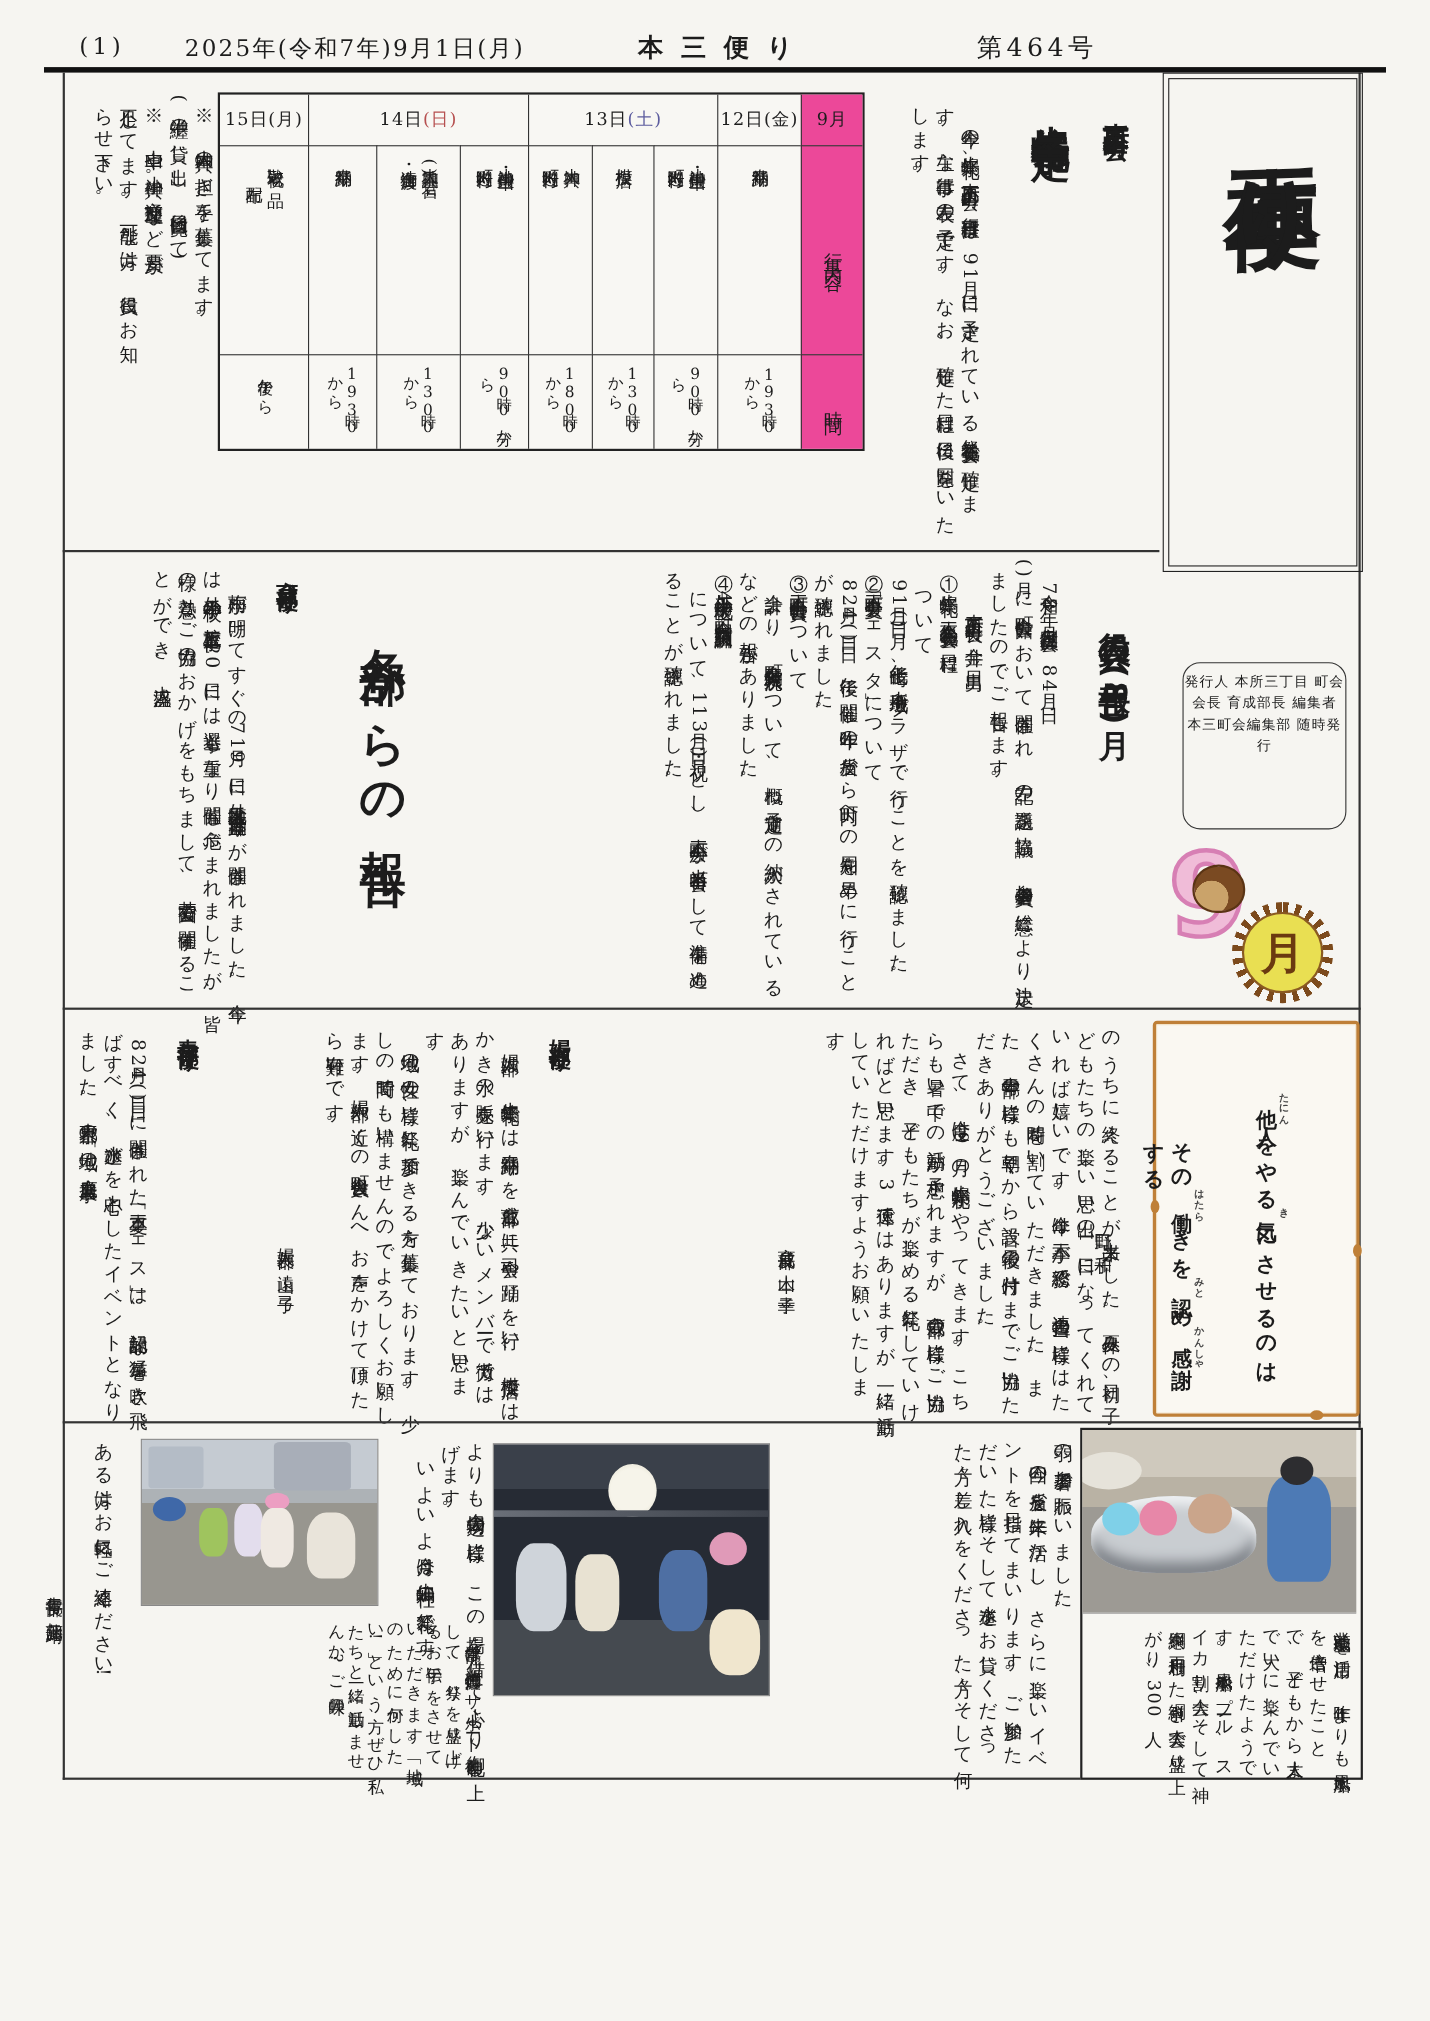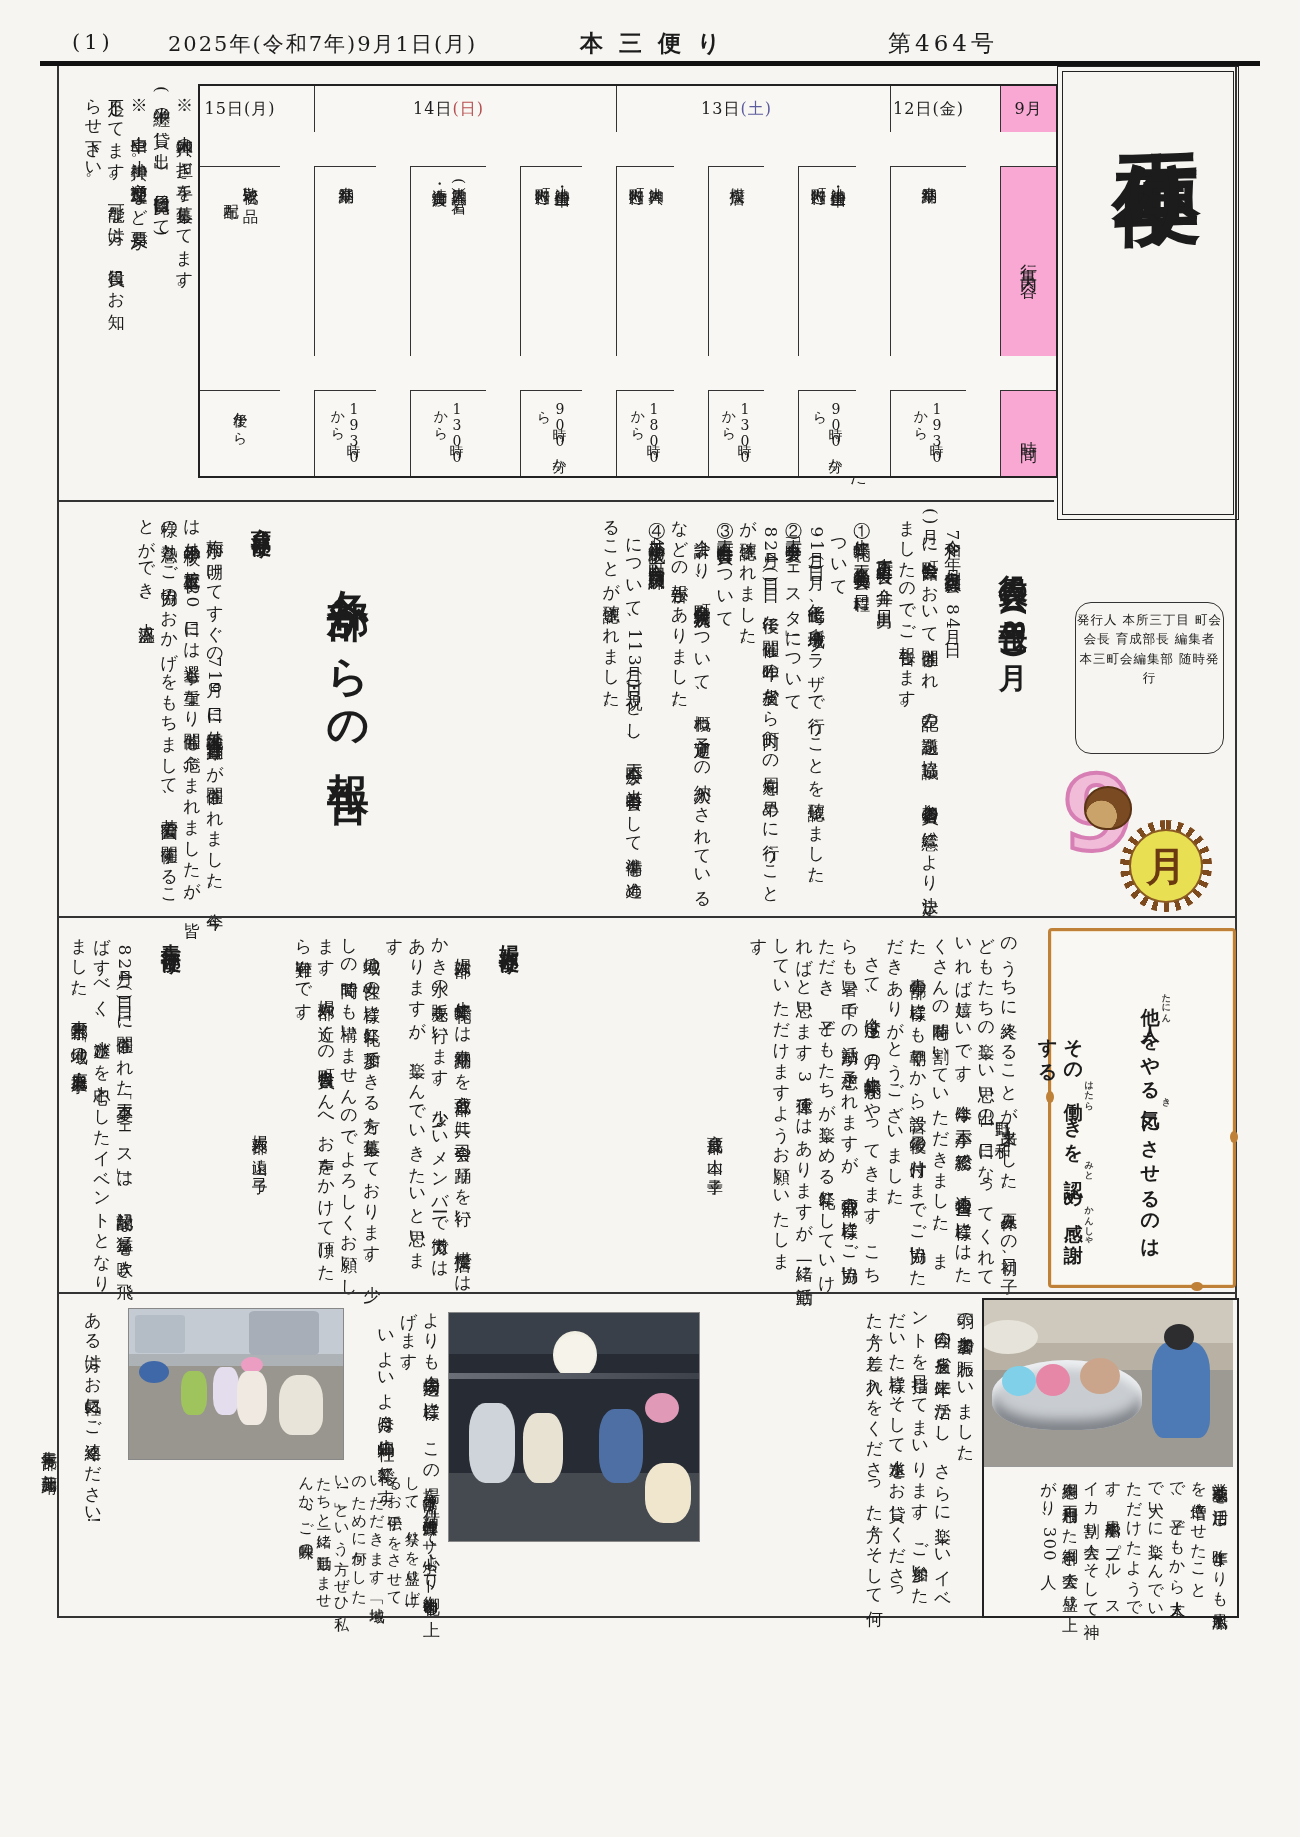--- a/index.html
+++ b/index.html
@@ -22,21 +22,21 @@
           transform:skewY(-2deg);}
   
   .sched{display:grid;border:2px solid #222;background:#f8f7f3;
          grid-template-columns:80px 62px 76px 62px 58px 56px 58px 76px 56px;
          grid-template-rows:46px 190px 86px;}
   .sched>div{border-left:1px solid #333;border-top:1px solid #333;
              display:flex;align-items:flex-start;justify-content:center;overflow:hidden;}
   .sched>div.first{border-left:none;}
   .sched>div.toprow{border-top:none;align-items:center;}
   .datecell{font-size:16px;letter-spacing:1px;}
-  .monthcol{background:#f9a8d4;}
+  .monthcol{background:#ec4899;}
   .evt{font-size:15.5px;padding-top:8px;line-height:1.25;letter-spacing:1px;}
   .tme{font-size:14px;padding-top:10px;line-height:1.1;}
   .lblcell{align-items:center !important;}
   .lbl{font-size:17px;letter-spacing:6px;}
   
   .lead-h1{font-size:24px;font-weight:bold;letter-spacing:2px;}
   .lead-h2{font-size:35px;font-weight:bold;letter-spacing:2px;padding-left:6px;}
   .body17{font-size:17px;}
   .body16{font-size:16px;}
   .sec-h{font-size:20px;font-weight:bold;letter-spacing:3px;}
@@ -104,21 +104,21 @@
       </div>
   </div>
 </div>
 
 <div class="abs v" style="left:752px;top:86px;width:300px;height:408px;">
   <div class="lead-h1 gothic" style="padding-top:6px;">本所三丁目町会</div>
   <div class="lead-h2 gothic">牛嶋祭礼行事予定</div>
   <div class="body17" style="padding-right:10px;">　今年の牛嶋祭礼、本所三丁目町会の行事日程は、9月1日に予定されている祭礼委員会で確定します。主な行事は左表の予定です。なお、確定した日程は後日に回覧をいたします。</div>
 </div>
 
-<div class="abs sched" style="left:198px;top:84px;gap:34px;">
+<div class="abs sched" style="left:198px;top:84px;">
 
   <div class="toprow first datecell">
     <span><span>15日</span><span style="color: rgb(34, 34, 34);">(月)</span></span>
   </div>
   <div class="toprow datecell" style="grid-column:2 / span 3;">
     <span><span>14日</span><span style="color: rgb(182, 80, 80);">(日)</span></span>
   </div>
   <div class="toprow datecell" style="grid-column:5 / span 3;">
     <span><span>13日</span><span style="color: rgb(92, 92, 158);">(土)</span></span>
   </div>

